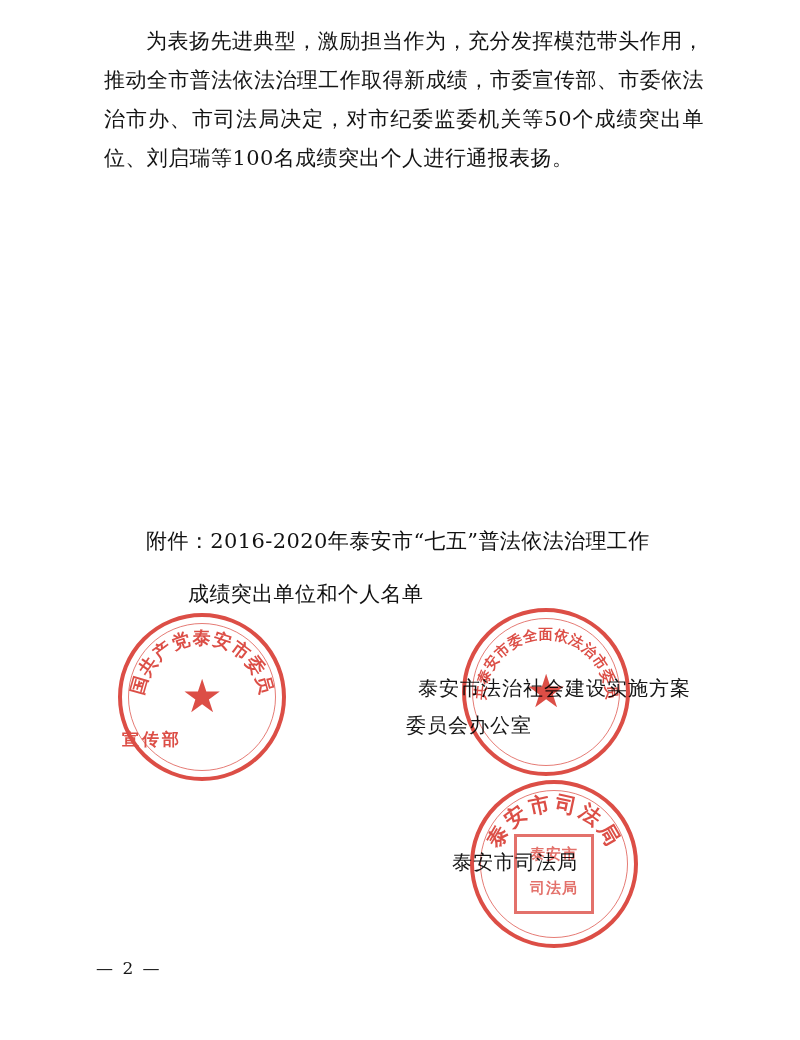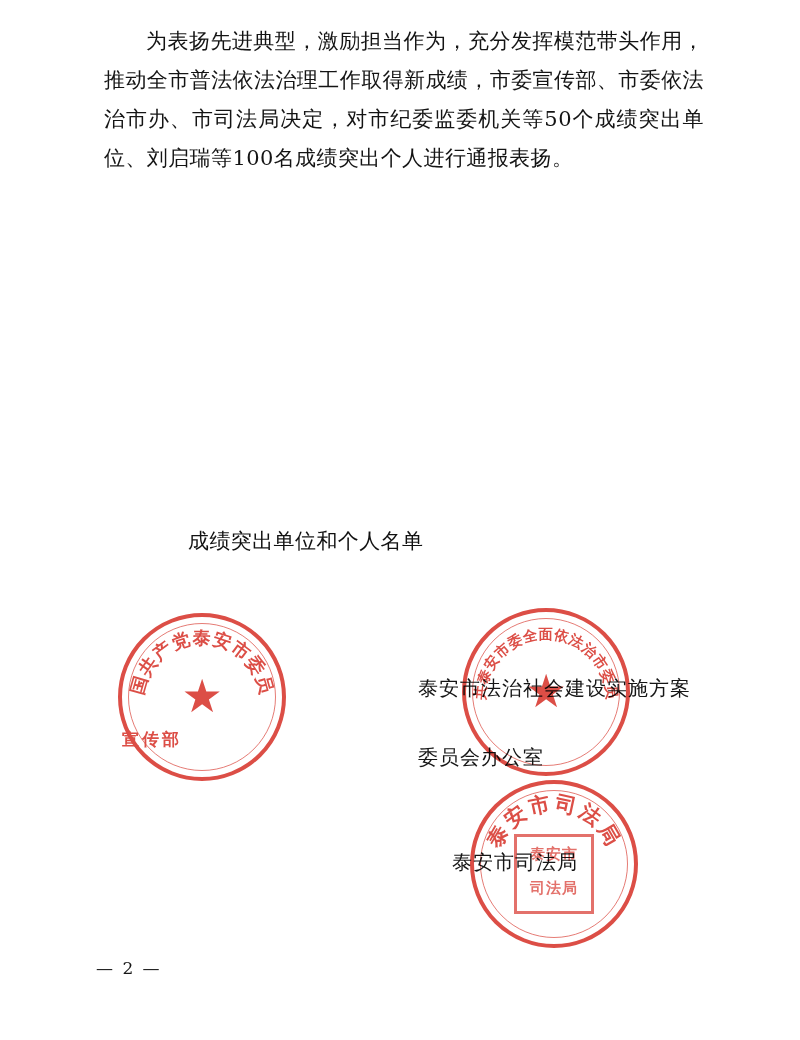--- a/index.html
+++ b/index.html
@@ -45,42 +45,42 @@
     width: 600px;
     font-size: 21px;
     line-height: 39px;
     letter-spacing: 0.4px;
   }
   .attach .line1 {
     text-indent: 42px;
   }
   .attach .line2 {
     text-indent: 84px;
+    margin-top: 14px;
   }
   
   .sig {
     position: absolute;
     font-size: 20px;
     letter-spacing: 1px;
     color: #151515;
     white-space: nowrap;
   }
   .sig-left {
     left: 105px;
     top: 697px;
   }
   .sig-r1 {
     left: 418px;
     top: 675px;
   }
   .sig-r2 {
-    left: 418px;
+    left: 406px;
     top: 712px;
     letter-spacing: 1px;
-    margin-top: 32px;
   }
   .sig-r3 {
     left: 452px;
     top: 849px;
   }
   .sig-date {
     left: 462px;
     top: 884px;
     font-size: 20px;
   }
@@ -185,20 +185,21 @@
 </head>
 <body>
 
 <div class="page">
 
   <div class="body-text">
     <p class="para">为表扬先进典型，激励担当作为，充分发挥模范带头作用，推动全市普法依法治理工作取得新成绩，市委宣传部、市委依法治市办、市司法局决定，对市纪委监委机关等50个成绩突出单位、刘启瑞等100名成绩突出个人进行通报表扬。</p>
   </div>
 
   <div class="attach">
+    <div class="line1">附件：2016-2020年泰安市“七五”普法依法治理工作</div>
     <div class="line2">成绩突出单位和个人名单</div>
   </div>
 
   <div class="sig sig-r1">泰安市法治社会建设实施方案</div>
   <div class="sig sig-r2">委员会办公室</div>
   <div class="sig sig-r3">泰安市司法局</div>
 
   <div class="seal" id="seal-propaganda">
     <div class="inner-ring"></div>
     <svg class="seal-arc" viewBox="0 0 168 168">

